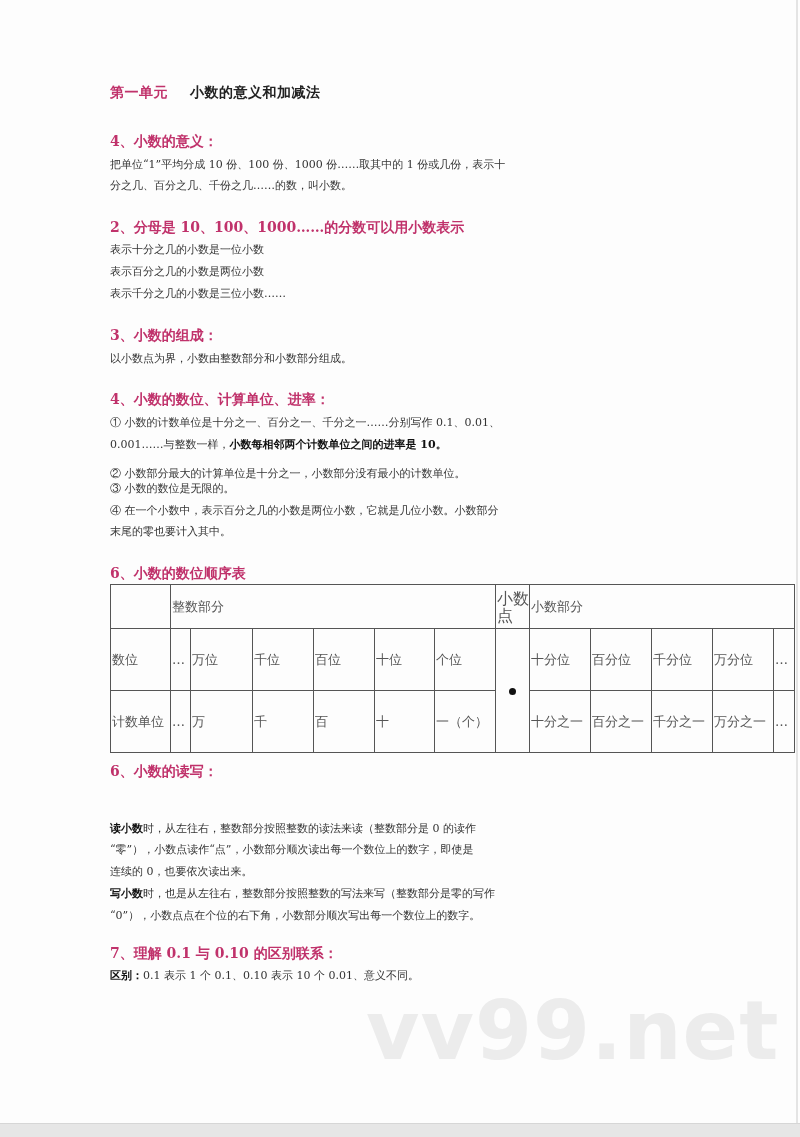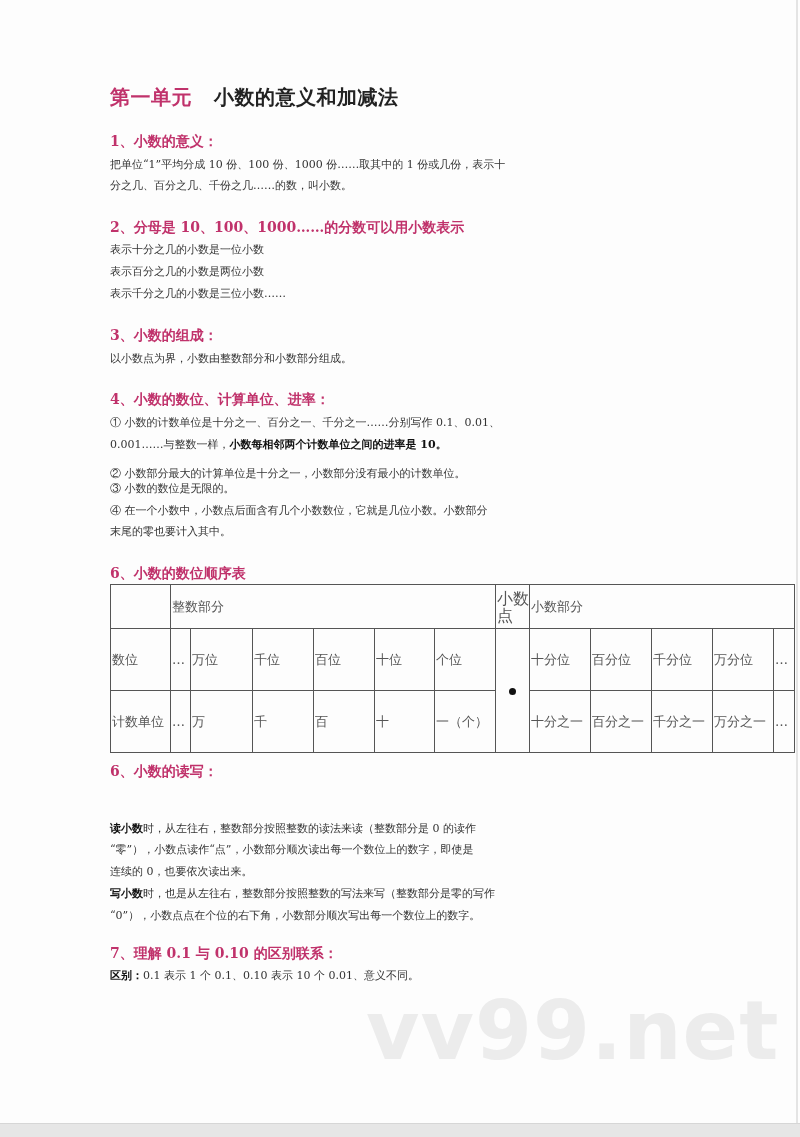--- a/index.html
+++ b/index.html
@@ -5,21 +5,21 @@
   html, body { margin: 0; padding: 0; }
   body {
     width: 800px; height: 1137px; position: relative; overflow: hidden;
     background: #fdfdfd;
     font-family: "DejaVu Serif", "Liberation Serif", serif;
     color: #333;
   }
   .right-rule { position: absolute; left: 796px; top: 0; width: 2px; height: 1125px; background: #e4e4e4; }
   .bottom-band { position: absolute; left: 0; top: 1123px; width: 800px; height: 14px; background: #e6e6e6; border-top: 1px solid #d6d6d6; }
   .page { position: absolute; left: 110px; top: 0; width: 590px; }
-  .title { position: absolute; top: 84px; left: 0; font-size: 20px; font-weight: bold; white-space: nowrap; letter-spacing: 0.5px; }
+  .title { position: absolute; top: 84px; left: 0; font-size: 14px; font-weight: bold; white-space: nowrap; letter-spacing: 0.5px; }
   .title .unit { color: #c0326b; margin-right: 22px; }
   .title .name { color: #222; }
   .sec-h { position: absolute; left: 0; font-size: 14px; font-weight: bold; color: #c0326b; white-space: nowrap; }
   .line { position: absolute; left: 0; font-size: 11px; color: #333; white-space: nowrap; line-height: 20px; }
   .line b { color: #111; margin-top: 31px; }
   .watermark {
     position: absolute; left: 366px; top: 990px;
     font-family: "DejaVu Sans", "Liberation Sans", sans-serif;
     font-size: 82px; font-weight: bold; color: #ececec; letter-spacing: 1px; line-height: 1;
   }
@@ -35,38 +35,38 @@
 <body>
 
 <div class="right-rule"></div>
 <div class="bottom-band"></div>
 
 <div class="page">
   <div class="title">
     <span class="unit">第一单元</span><span class="name">小数的意义和加减法</span>
   </div>
 
-  <div class="sec-h" style="top:133px">1、小数的意义：</div>
+  <div class="sec-h" style="top:133px">4、小数的意义：</div>
   <div class="line" style="top:155px">把单位“1”平均分成 10 份、100 份、1000 份……取其中的 1 份或几份，表示十</div>
   <div class="line" style="top:176px">分之几、百分之几、千份之几……的数，叫小数。</div>
 
   <div class="sec-h" style="top:219px">2、分母是 10、100、1000……的分数可以用小数表示</div>
   <div class="line" style="top:240px">表示十分之几的小数是一位小数</div>
   <div class="line" style="top:262px">表示百分之几的小数是两位小数</div>
   <div class="line" style="top:284px">表示千分之几的小数是三位小数……</div>
 
   <div class="sec-h" style="top:327px">3、小数的组成：</div>
   <div class="line" style="top:349px">以小数点为界，小数由整数部分和小数部分组成。</div>
 
   <div class="sec-h" style="top:391px">4、小数的数位、计算单位、进率：</div>
   <div class="line" style="top:413px">① 小数的计数单位是十分之一、百分之一、千分之一……分别写作 0.1、0.01、</div>
   <div class="line" style="top:435px"><span>0.001……与整数一样，</span><b>小数每相邻两个计数单位之间的进率是 10。</b></div>
   <div class="line" style="top:464px">② 小数部分最大的计算单位是十分之一，小数部分没有最小的计数单位。</div>
   <div class="line" style="top:479px">③ 小数的数位是无限的。</div>
-  <div class="line" style="top:501px">④ 在一个小数中，小数点后面含有几个小数数位，它就是几位小数。小数部分</div>
+  <div class="line" style="top:501px">④ 在一个小数中，表示百分之几的小数是两位小数，它就是几位小数。小数部分</div>
   <div class="line" style="top:522px">末尾的零也要计入其中。</div>
 
   <div class="sec-h" style="top:565px">6、小数的数位顺序表</div>
 
   <div class="sec-h" style="top:763px">6、小数的读写：</div>
   <div class="line" style="top:819px"><b>读小数</b><span>时，从左往右，整数部分按照整数的读法来读（整数部分是 0 的读作</span></div>
   <div class="line" style="top:840px">“零”），小数点读作“点”，小数部分顺次读出每一个数位上的数字，即使是</div>
   <div class="line" style="top:862px">连续的 0，也要依次读出来。</div>
   <div class="line" style="top:884px"><b>写小数</b><span>时，也是从左往右，整数部分按照整数的写法来写（整数部分是零的写作</span></div>
   <div class="line" style="top:906px">“0”），小数点点在个位的右下角，小数部分顺次写出每一个数位上的数字。</div>

